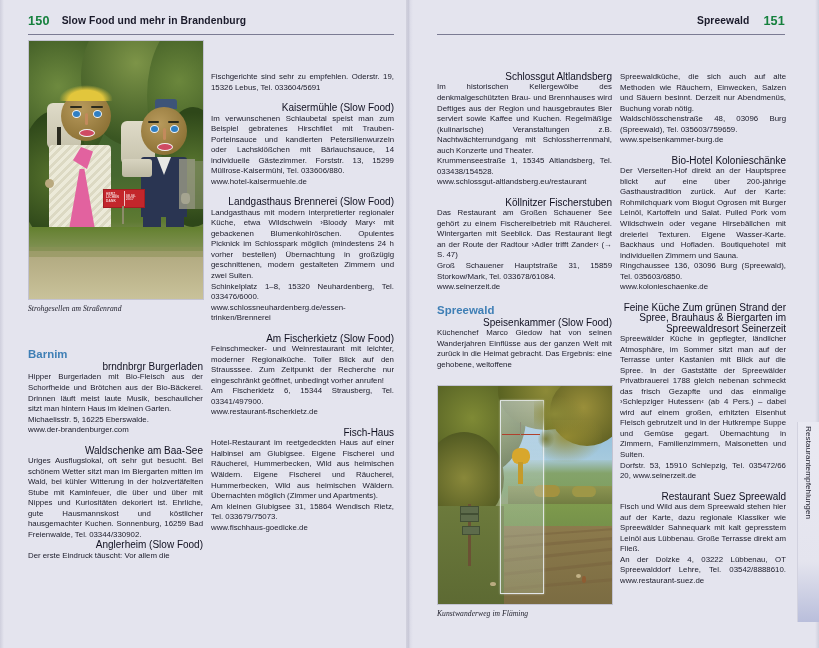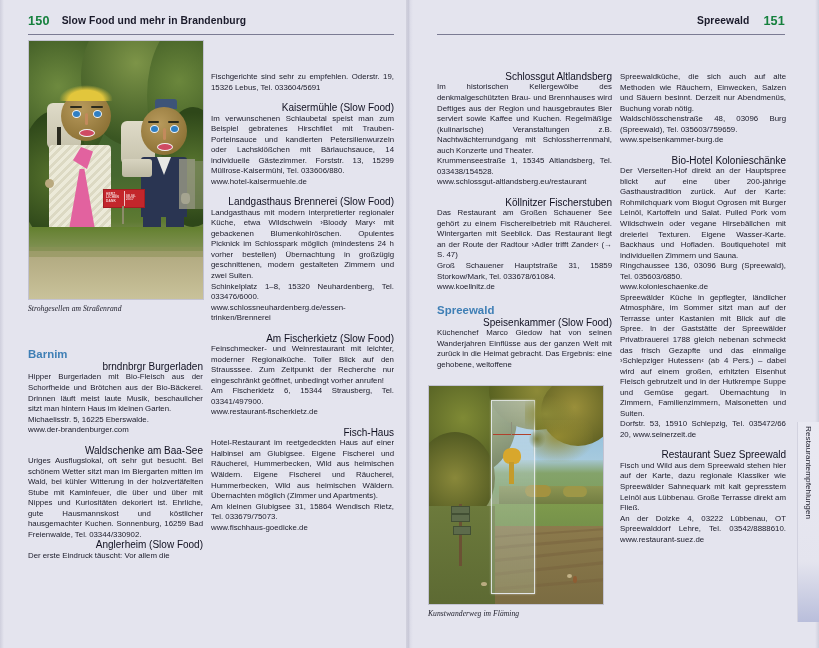--- a/index.html
+++ b/index.html
@@ -273,21 +273,21 @@
         <div style="position:absolute;left:166px;top:120px;width:8px;height:48px;background:#7f8a63;opacity:.7;"></div>
 
         <div class="grass-strip" style="top:186px;height:26px;background:linear-gradient(to bottom,#63802f,#86945a);"></div>
         <div class="grass-strip" style="top:210px;height:48px;background:linear-gradient(to bottom,#b0a87f,#c9c29a);"></div>
         <div style="position:absolute;left:0;top:206px;width:100%;height:10px;background:#8c9257;opacity:.55;"></div>
       </div>
     </div>
     <div class="caption">Strohgesellen am Straßenrand</div>
   </div>
 
-  <div class="figure" style="left:428px; top:385px; width:176px;">
+  <div class="figure" style="left:437px; top:385px; width:176px;">
     <div class="fig-frame" style="width:174px; height:218px;">
       <div class="glass-scene">
         <div class="sky-patch" style="left:0;top:0;width:100%;height:74px;background:linear-gradient(to bottom,#7fb2d8,#a6cade);"></div>
         <div class="oak" style="left:-20px;top:-28px;width:108px;height:120px;background:radial-gradient(circle at 50% 50%,#7f8a35,#4a5620 80%);"></div>
         <div class="oak" style="left:60px;top:-34px;width:96px;height:78px;background:radial-gradient(circle at 50% 50%,#8d8a38,#566020 82%);"></div>
         <div class="oak" style="left:112px;top:-10px;width:74px;height:70px;background:radial-gradient(circle at 45% 45%,#9a8f3a,#5c5e22 82%);"></div>
         <div class="oak" style="left:-14px;top:46px;width:80px;height:92px;background:radial-gradient(circle at 50% 50%,#89883a,#4d5620 82%);"></div>
         <div style="position:absolute;left:104px;top:34px;width:60px;height:42px;background:radial-gradient(ellipse at 40% 40%,rgba(150,140,50,.9),rgba(90,96,34,0) 75%);"></div>
 
         <div style="position:absolute;left:70px;top:100px;width:108px;height:20px;background:linear-gradient(to bottom,#8c9552,#6f7a40);"></div>
@@ -357,33 +357,34 @@
       <p class="body">www.fischhaus-goedicke.de</p>
     </div>
   <div class="col col-r1">
       <div class="place">Schlossgut Altlandsberg</div>
       <p class="body">Im historischen Kellergewölbe des denkmalgeschützten Brau- und Brennhauses wird Deftiges aus der Region und hausgebrautes Bier serviert sowie Kaffee und Kuchen. Regelmäßige (kulinarische) Veranstaltungen z.B. Nachtwächterrundgang mit Schlossherrenmahl, auch Konzerte und Theater.</p>
       <p class="body">Krummenseestraße 1, 15345 Altlandsberg, Tel. 033438/154528.</p>
       <p class="body">www.schlossgut-altlandsberg.eu/restaurant</p>
       <div class="place spaced">Köllnitzer Fischerstuben</div>
       <p class="body">Das Restaurant am Großen Schauener See gehört zu einem Fischereibetrieb mit Räucherei. Wintergarten mit Seeblick. Das Restaurant liegt an der Route der Radtour ›Adler trifft Zander‹ (→ S. 47)</p>
       <p class="body">Groß Schauener Hauptstraße 31, 15859 Storkow/Mark, Tel. 033678/61084.</p>
-      <p class="body">www.koellnitz.de</p>
+      <p class="body">www.seinerzeit.de</p>
       <div class="region">Spreewald</div>
       <div class="place">Speisenkammer (Slow Food)</div>
       <p class="body">Küchenchef Marco Giedow hat von seinen Wanderjahren Einflüsse aus der ganzen Welt mit zurück in die Heimat gebracht. Das Ergebnis: eine gehobene, weltoffene</p>
     </div>
   <div class="col col-r2">
       <p class="body">Spreewaldküche, die sich auch auf alte Methoden wie Räuchern, Einwecken, Salzen und Säuern besinnt. Derzeit nur Abendmenüs, Buchung vorab nötig.</p>
       <p class="body">Waldschlösschenstraße 48, 03096 Burg (Spreewald), Tel. 035603/759659.</p>
       <p class="body">www.speisenkammer-burg.de</p>
       <div class="place spaced">Bio-Hotel Kolonieschänke</div>
       <p class="body">Der Vierseiten-Hof direkt an der Hauptspree blickt auf eine über 200-jährige Gasthaustradition zurück. Auf der Karte: Rohmilchquark vom Biogut Ogrosen mit Burger Leinöl, Kartoffeln und Salat. Pulled Pork vom Wildschwein oder vegane Hirsebällchen mit dreierlei Texturen. Eigene Wasser-Karte. Backhaus und Hofladen. Boutiquehotel mit individuellen Zimmern und Sauna.</p>
       <p class="body">Ringchaussee 136, 03096 Burg (Spreewald), Tel. 035603/6850.</p>
       <p class="body">www.kolonieschaenke.de</p>
+      <div class="place spaced">Feine Küche Zum grünen Strand der Spree, Brauhaus &amp; Biergarten im Spreewaldresort Seinerzeit</div>
       <p class="body">Spreewälder Küche in gepflegter, ländlicher Atmosphäre, im Sommer sitzt man auf der Terrasse unter Kastanien mit Blick auf die Spree. In der Gaststätte der Spreewälder Privatbrauerei 1788 gleich nebenan schmeckt das frisch Gezapfte und das einmalige ›Schlepziger Hutessen‹ (ab 4 Pers.) – dabei wird auf einem großen, erhitzten Eisenhut Fleisch gebrutzelt und in der Hutkrempe Suppe und Gemüse gegart. Übernachtung in Zimmern, Familienzimmern, Maisonetten und Suiten.</p>
       <p class="body">Dorfstr. 53, 15910 Schlepzig, Tel. 035472/66 20, www.seinerzeit.de</p>
       <div class="place spaced">Restaurant Suez Spreewald</div>
       <p class="body">Fisch und Wild aus dem Spreewald stehen hier auf der Karte, dazu regionale Klassiker wie Spreewälder Sahnequark mit kalt gepresstem Leinöl aus Lübbenau. Große Terrasse direkt am Fließ.</p>
       <p class="body">An der Dolzke 4, 03222 Lübbenau, OT Spreewalddorf Lehre, Tel. 03542/8888610. www.restaurant-suez.de</p>
     </div>
 
   <div class="sidetab">
     <div class="sidetab-label">Restaurantempfehlungen</div>
   </div>

